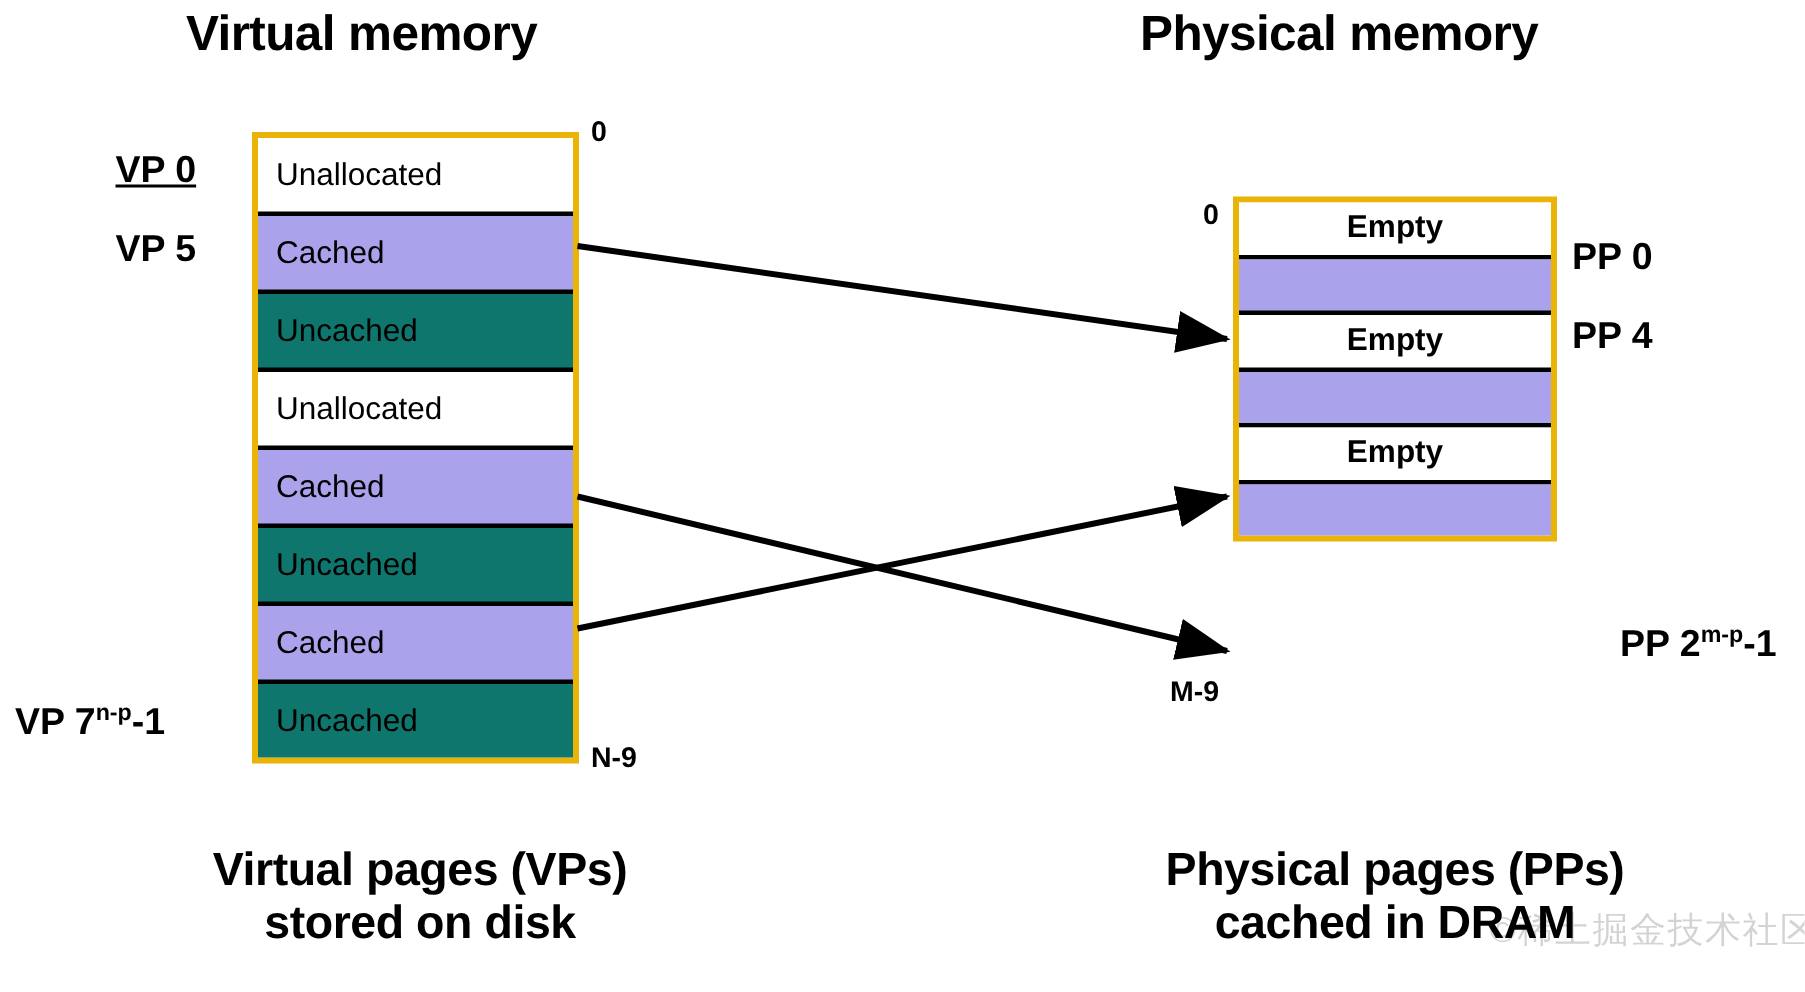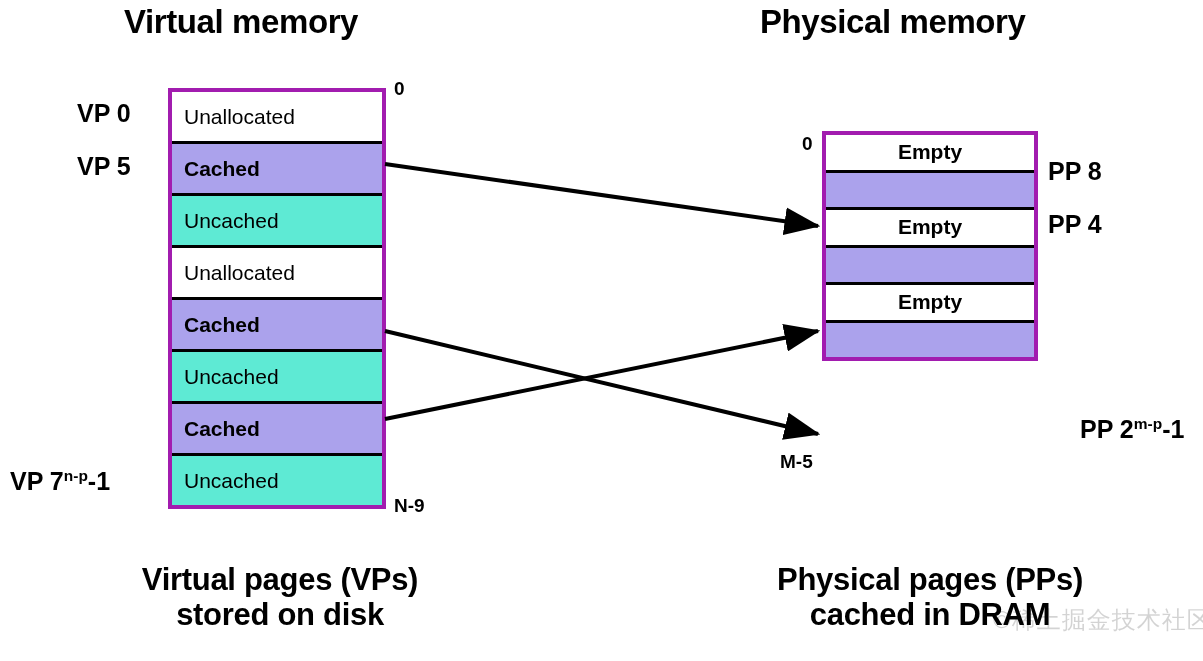--- a/index.html
+++ b/index.html
@@ -15,46 +15,46 @@
   .title{
     position:absolute;font-weight:bold;font-size:33px;line-height:1;
     white-space:nowrap;letter-spacing:-0.4px;
   }
   #title-vm{left:124px;top:5px;}
   #title-pm{left:760px;top:5px;}
 
   
   .mem-box{
     position:absolute;box-sizing:border-box;
-    border:4px solid #a21caf;background:#ffffff;
+    border:4px solid #eab308;background:#ffffff;
     display:flex;flex-direction:column;
   }
   #vm-box{left:168px;top:88px;width:218px;height:421px;}
   #pm-box{left:822px;top:131px;width:216px;height:230px;}
 
   .row{
     flex:1 1 0;box-sizing:border-box;
     display:flex;align-items:center;
     font-size:21px;font-weight:500;
     border-bottom:3px solid #000000;
     min-height:0;
   }
   .row:last-child{border-bottom:none;}
   #vm-box .row{padding-left:12px;justify-content:flex-start;}
   #pm-box .row{justify-content:center;font-weight:bold;font-size:21px;}
 
   .row.c-white{background:#ffffff;}
-  .row.c-gray{background:#5eead4;}
-  .row.c-purple{background:#aba2ec;font-weight:bold;}
+  .row.c-gray{background:#0f766e;}
+  .row.c-purple{background:#aba2ec;}
 
   
   .side-label{
     position:absolute;font-weight:bold;font-size:25px;white-space:nowrap;line-height:1;
   }
-  #vp0-label{left:77px;top:101px;}
+  #vp0-label{left:77px;top:101px;text-decoration:underline;}
   #vp1-label{left:77px;top:154px;}
   #vplast-label{left:10px;top:469px;}
   #pp0-label{left:1048px;top:159px;}
   #pp1-label{left:1048px;top:212px;}
   #pplast-label{left:1048px;top:417px;margin-left:32px;}
 
   .corner-label{
     position:absolute;font-weight:bold;font-size:19px;white-space:nowrap;line-height:1;
   }
   #vm-zero{left:394px;top:79px;}
@@ -138,26 +138,26 @@
         <span></span>
       </div>
     <div class="row c-white">
         <span>Empty</span>
       </div>
     <div class="row c-purple">
         <span></span>
       </div>
   </div>
 
-  <div class="side-label" id="pp0-label">PP 8</div>
+  <div class="side-label" id="pp0-label">PP 0</div>
   <div class="side-label" id="pp1-label">PP 4</div>
   <div class="side-label" id="pplast-label"><span>PP 2</span><sup>m-p</sup><span>-1</span></div>
 
   <div class="corner-label" id="pm-zero">0</div>
-  <div class="corner-label" id="pm-mminus1">M-5</div>
+  <div class="corner-label" id="pm-mminus1">M-9</div>
 
   <svg id="arrow-layer" viewBox="0 0 1203 661">
     <defs>
       <marker id="ah" markerWidth="9" markerHeight="7" refX="8.4" refY="3.5" orient="auto" markerUnits="strokeWidth">
         <path d="M0,0 L9,3.5 L0,7 z" fill="#000000"></path>
       </marker>
     </defs>
 
     <line x1="385" y1="164" x2="818" y2="226" stroke="#000000" stroke-width="4" marker-end="url(#ah)"></line>
 

